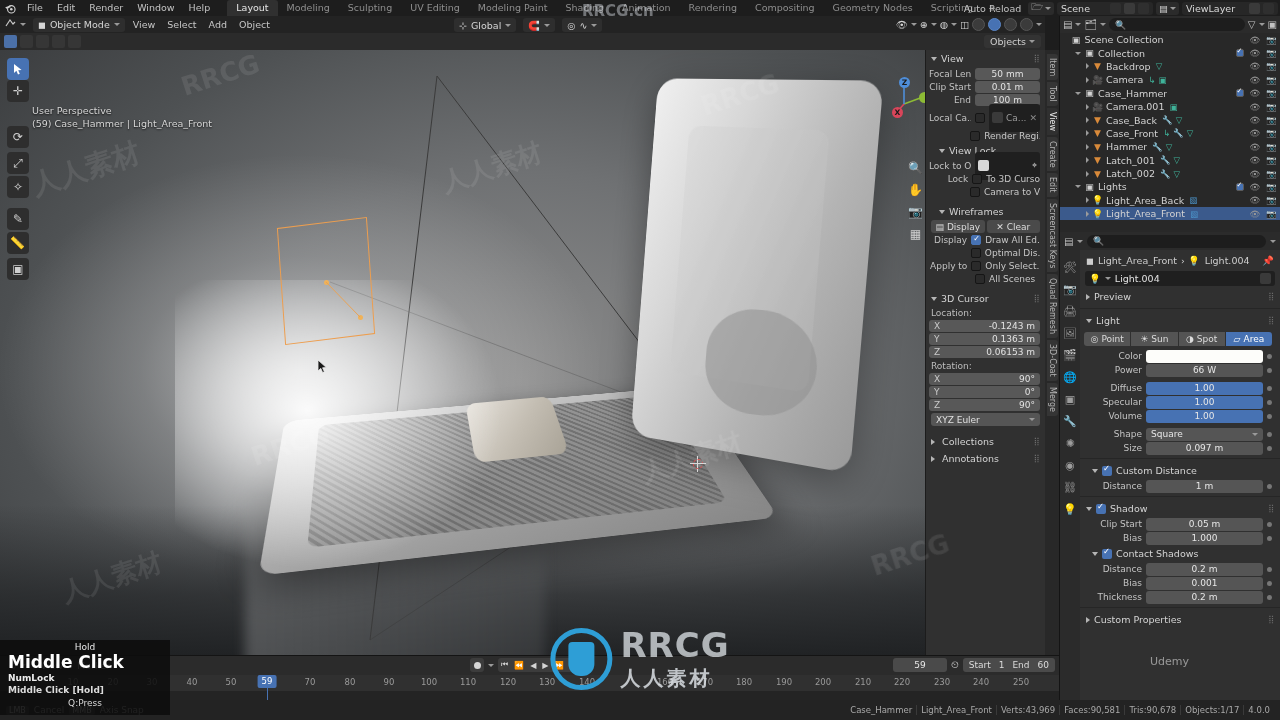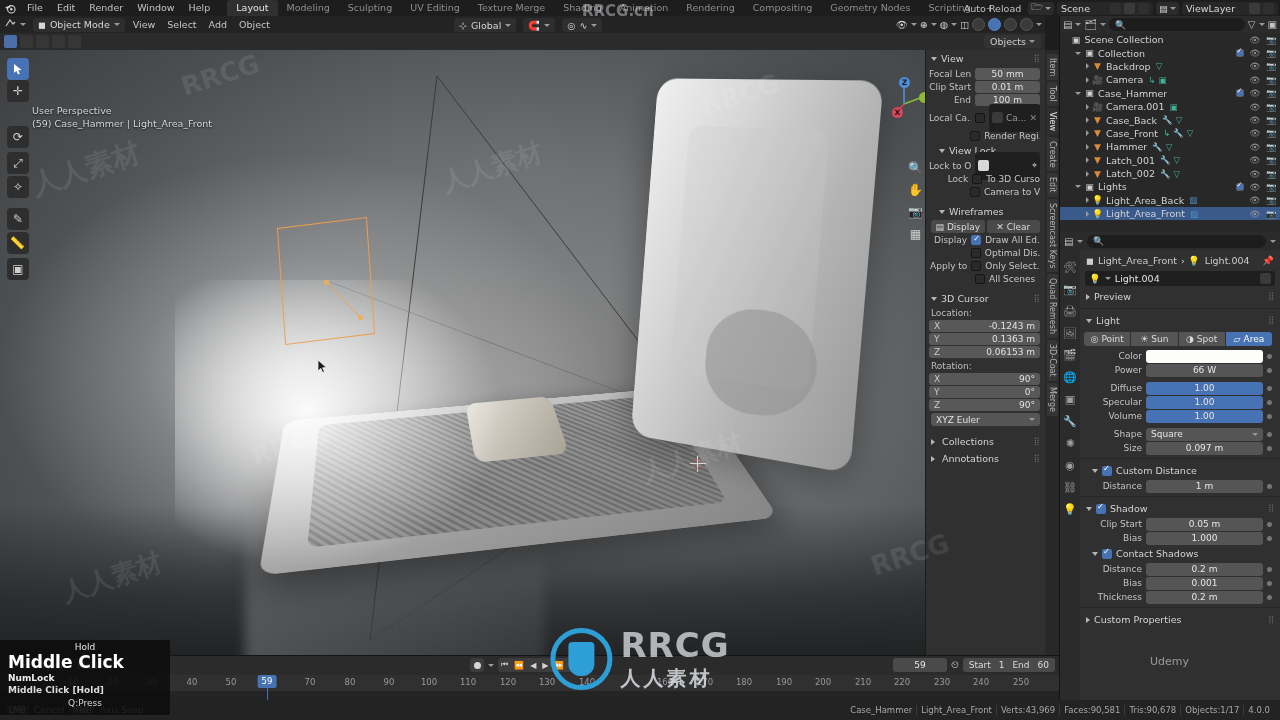--- a/index.html
+++ b/index.html
@@ -323,21 +323,21 @@
     <div class="menu-item">Edit</div>
     <div class="menu-item">Render</div>
     <div class="menu-item">Window</div>
     <div class="menu-item">Help</div>
 
     <div class="wstabs">
       <div class="wstab active">Layout</div>
       <div class="wstab">Modeling</div>
       <div class="wstab">Sculpting</div>
       <div class="wstab">UV Editing</div>
-      <div class="wstab">Texture Merge</div>
+      <div class="wstab">Modeling Paint</div>
       <div class="wstab">Shading</div>
       <div class="wstab">Animation</div>
       <div class="wstab">Rendering</div>
       <div class="wstab">Compositing</div>
       <div class="wstab">Geometry Nodes</div>
       <div class="wstab">Scripting</div>
       <div class="wstab plus">+</div>
     </div>
 
     <div class="topbar-right">

